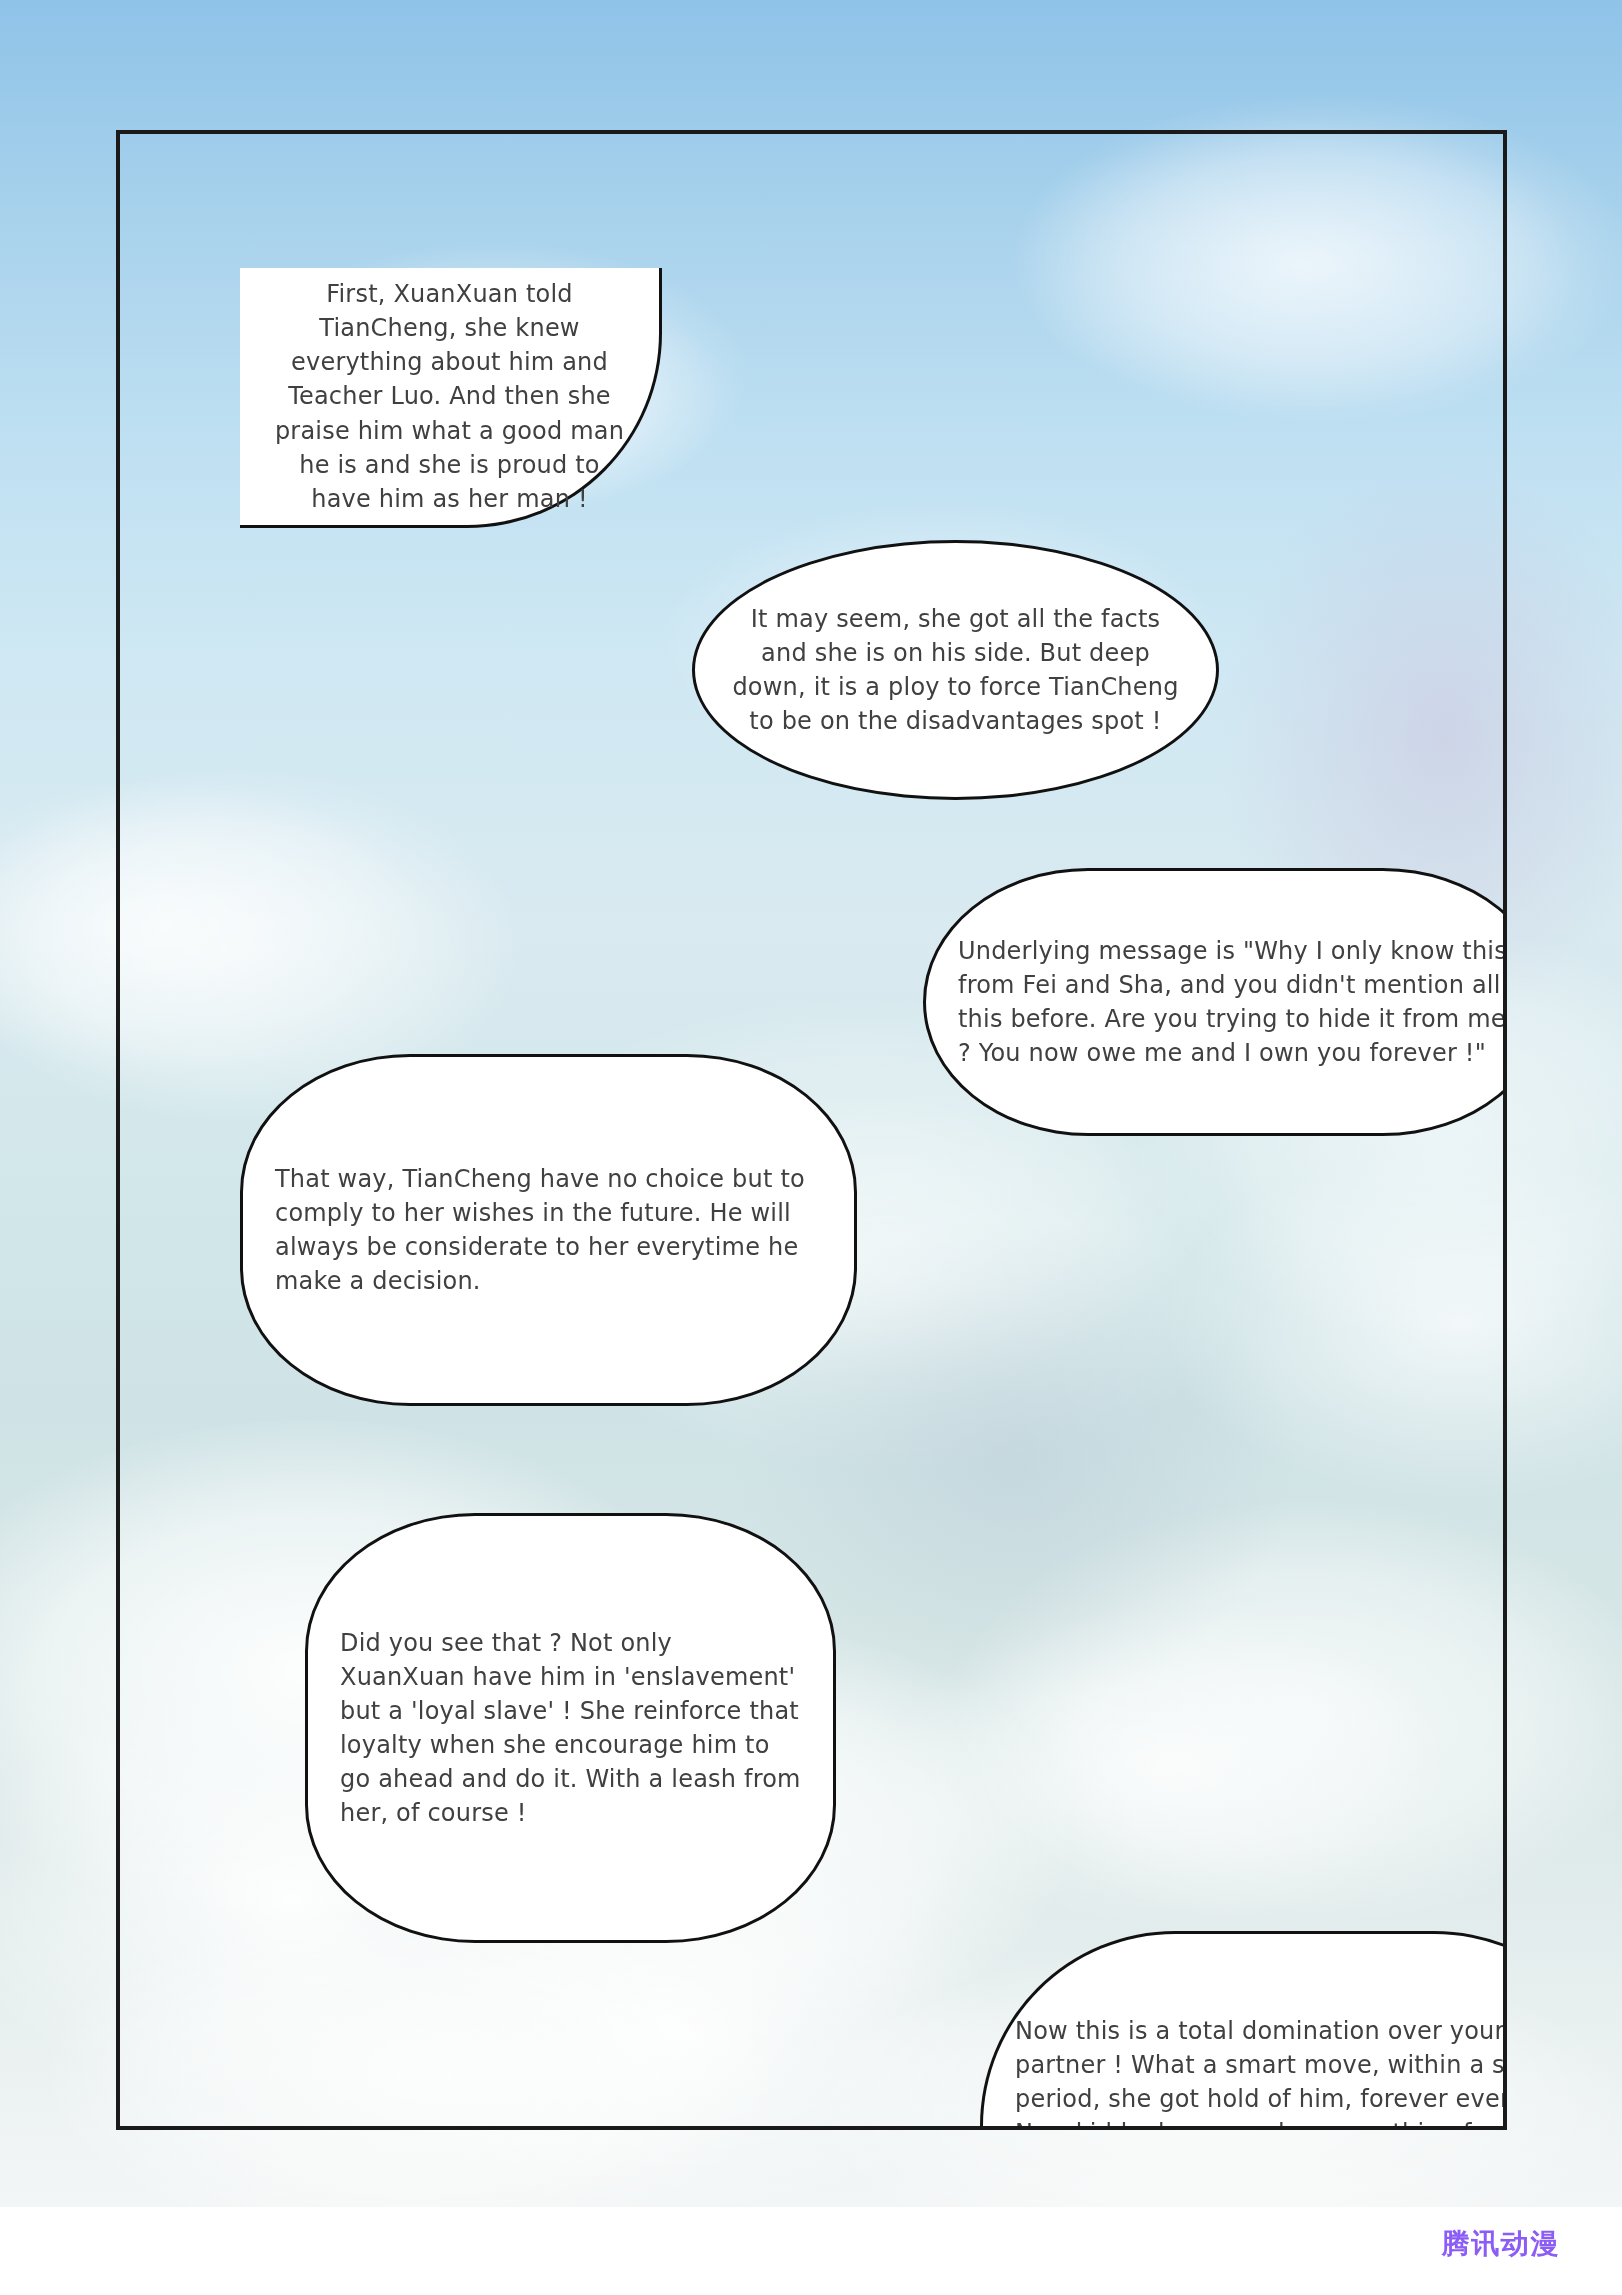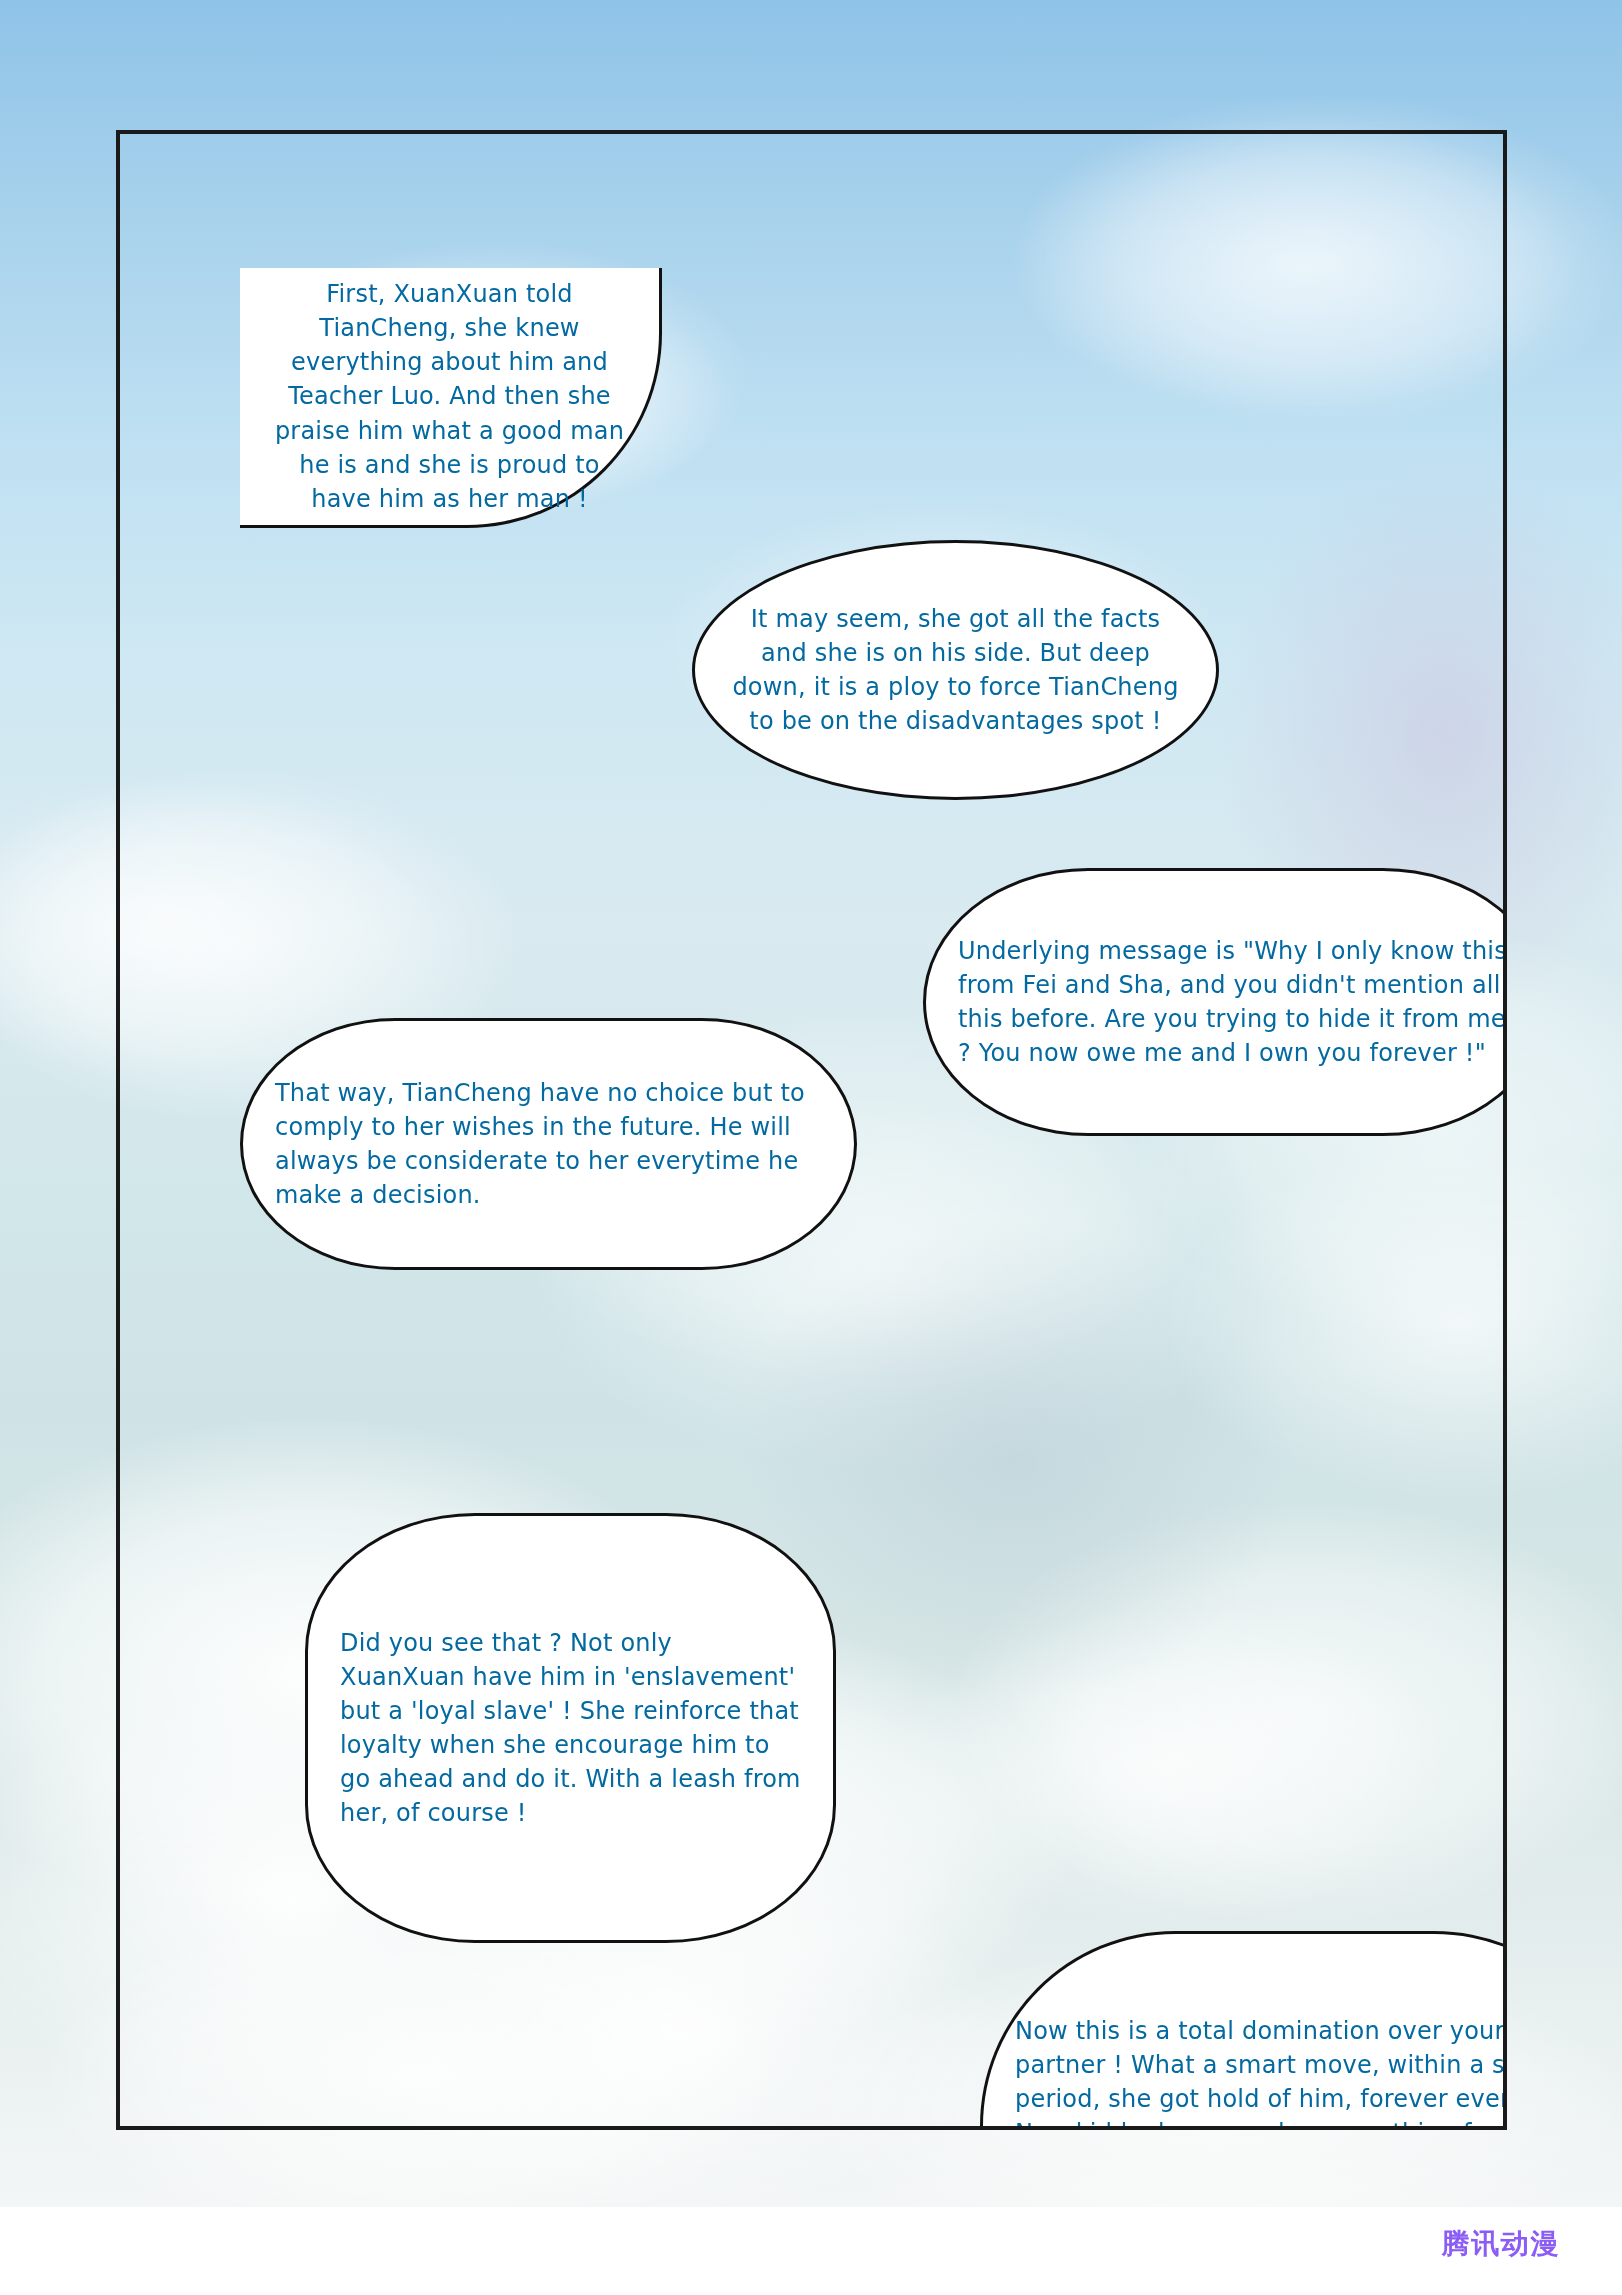--- a/index.html
+++ b/index.html
@@ -71,21 +71,21 @@
     box-sizing: border-box;
     overflow: hidden;
   }
 
   
   .bubble {
     position: absolute;
     background: #ffffff;
     border: 3.2px solid #111111;
     box-sizing: border-box;
-    color: #0369a1;
+    color: #404040;
     font-family: "DejaVu Sans", sans-serif;
     font-size: 24px;
     line-height: 1.42;
     letter-spacing: 0.2px;
     display: flex;
     align-items: center;
     justify-content: center;
     text-align: left;
     padding: 21px 32px;
     z-index: 5;
@@ -102,21 +102,21 @@
   #b1 { left: 120px;  top: 134px;  width: 422px;  height: 260px;
         border-radius: 0 0 195px 0; border-top: none; border-left: none;
         text-align: center; }
   #b1 p { text-align: center; }
 
   #b2 { left: 572px;  top: 406px;  width: 527px;  height: 260px; }
   #b2 p { text-align: center; }
 
   #b3 { left: 803px;  top: 734px;  width: 625px;  height: 268px; }
   #b4 { left: 118px;  top: 1095txt; }
-  #b4 { left: 120px;  top: 884px;  width: 617px;  height: 252px; }
+  #b4 { left: 120px;  top: 920px;  width: 617px;  height: 352px; }
   #b5 { left: 783px;  top: 1181px;  width: 641px;  height: 316px; }
   #b6 { left: 185px;  top: 1379px;  width: 531px;  height: 430px; }
 
   #b7 { left: 860px; top: 1797px;  width: 649px;  height: 333px;
         border-radius: 195px 195px 0 0; border-bottom: none; border-right: none; }
 
   
   #watermark {
     position: absolute;
     right: 63px;

